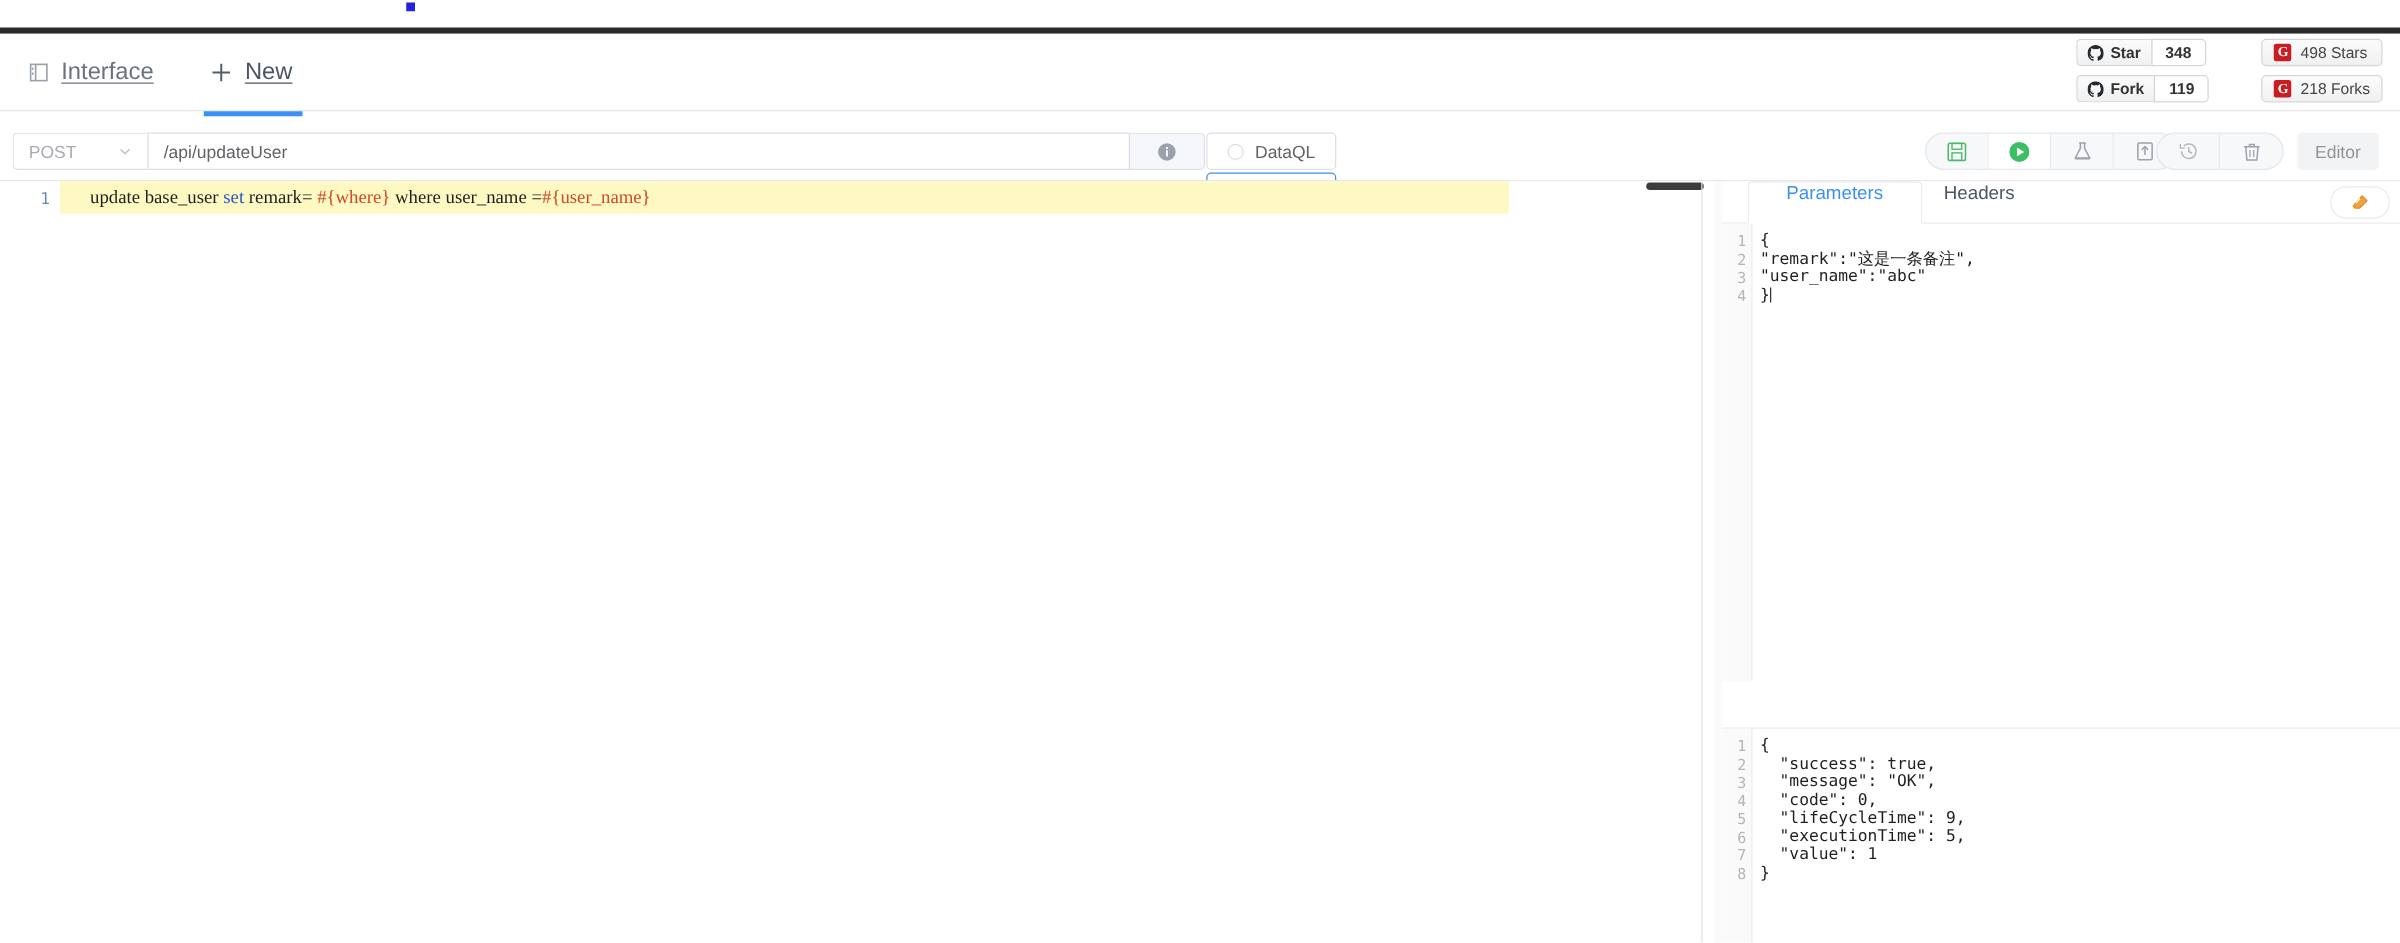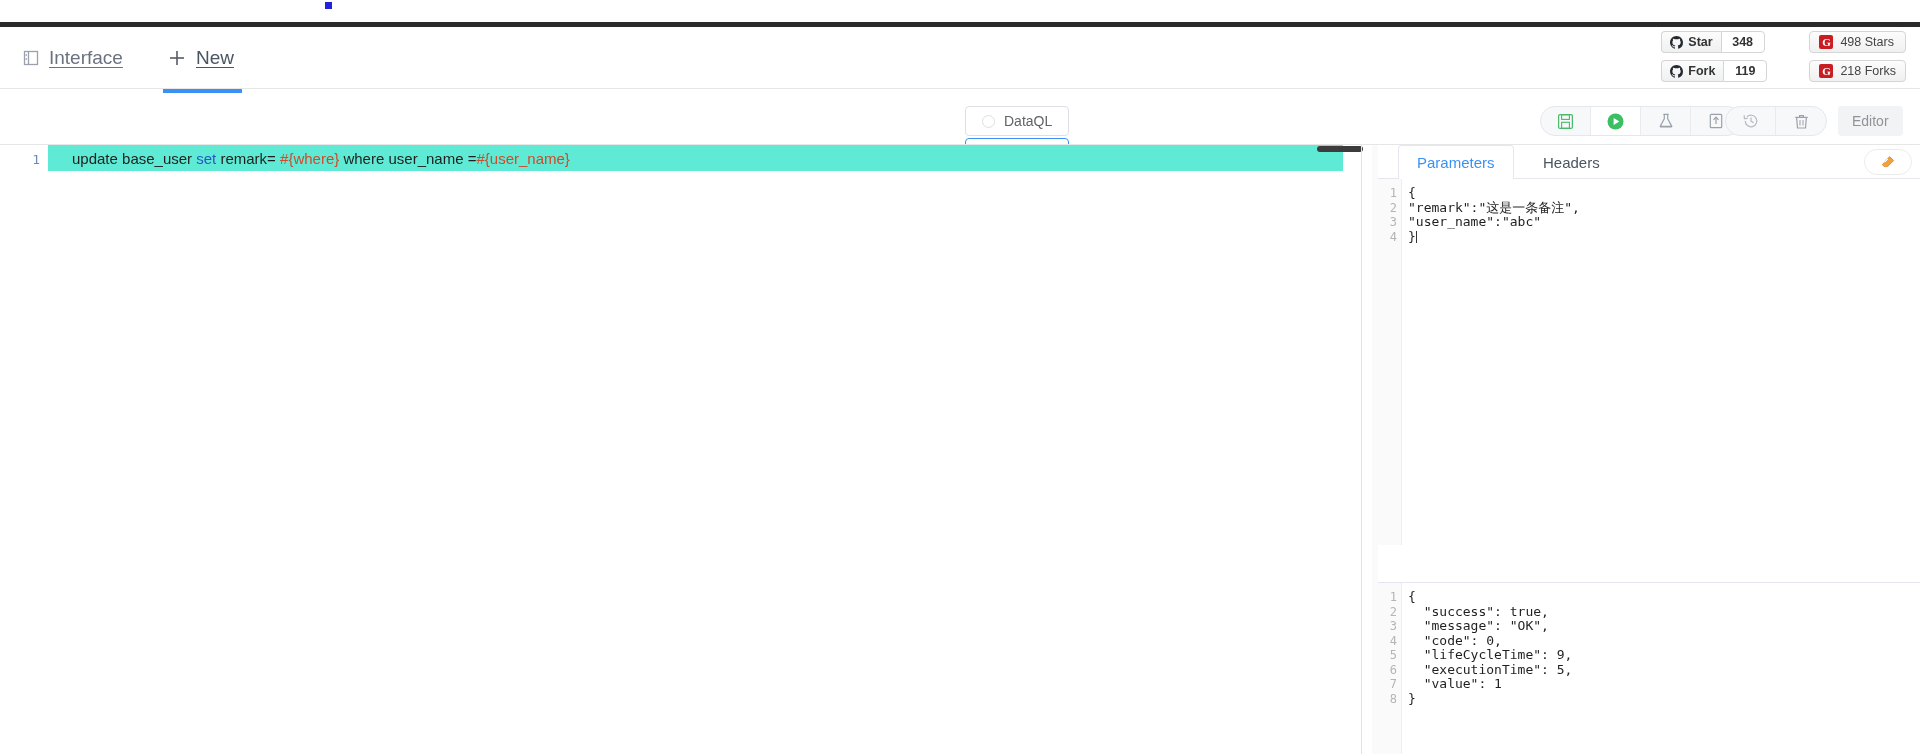--- a/index.html
+++ b/index.html
@@ -104,41 +104,41 @@
   }
 
   
   .editor { position:absolute; left:0; top:145px; width:1371px; height:609px; background:#fff; }
   .editor-gutter { position:absolute; left:0; top:0; width:48px; height:609px; background:#fff; }
   .gutter-num {
     position:absolute; left:0; top:7px; width:40px; text-align:right;
     font-family:"DejaVu Sans Mono", monospace; font-size:13px; color:#6b8ab5;
   }
   .code-line {
-    position:absolute; left:48px; top:0; width:1295px; height:26px;
-    background:#5eead4; display:flex; align-items:center;
+    position:absolute; left:48px; top:0; width:1159px; height:26px;
+    background:#fef9c3; display:flex; align-items:center;
     padding-left:24px;
-    font-family:Liberation Sans, sans-serif; font-size:15px; color:#1f1f1f;
+    font-family:Liberation Serif, serif; font-size:15px; color:#1f1f1f;
     white-space:pre;
   }
   .kw { color:#2b55c4; }
   .var { color:#d04a2b; }
   .editor-scroll-thumb { position:absolute; right:8px; top:1px; width:46px; height:6px; background:#3c3c3c; border-radius:3px; }
   .editor-vline { position:absolute; left:1361px; top:0; width:1px; height:609px; background:#e3e3e3; }
 
   
   .right-pane { position:absolute; left:1378px; top:145px; width:542px; height:609px; background:#fff; }
 
   .panel-params { position:absolute; left:0; top:0; width:542px; height:400px; }
   .panel-result { position:absolute; left:0; top:404px; width:542px; height:205px; }
 
   .tabstrip { position:absolute; left:0; top:0; width:542px; height:34px; border-bottom:1px solid #e4e7ed; }
   .tab {
-    position:absolute; top:0; height:34px; padding:0 18px;
-    display:flex; align-items:center; justify-content:center;
+    position:absolute; top:0; height:34px; padding:0 30px;
+    display:flex; justify-content:center;
     font-size:15px; color:#4b5563; cursor:pointer;
     border:1px solid transparent; border-bottom:none;
   }
   .tab.active {
     color:#3b90f5; background:#fff;
     border-color:#e4e7ed; border-radius:4px 4px 0 0;
     box-shadow: 0 1px 0 #fff;
   }
   .tab-underlay { position:absolute; left:0; top:33px; width:542px; height:1px; background:#e4e7ed; }
 
@@ -229,20 +229,42 @@
     </a>
     <a class="gitee-badge">
       <span class="gitee-g">G</span>
       <span>218 Forks</span>
     </a>
   </div>
 </div>
 
 <div class="toolbar">
 
+  <div class="url-group">
+    <div class="method-select">
+      <span>POST</span>
+      <span class="ico">
+        <svg width="12" height="12" viewBox="0 0 12 12">
+          <polyline points="2.5,4.5 6,8 9.5,4.5" fill="none" stroke="#c0c4cc" stroke-width="1.2"></polyline>
+        </svg>
+      </span>
+    </div>
+    <div class="path-input">
+      <span>/api/updateUser</span>
+    </div>
+    <div class="info-btn">
+      <span class="ico">
+        <svg width="15" height="15" viewBox="0 0 15 15">
+          <circle cx="7.5" cy="7.5" r="7" fill="#9aa1ab"></circle>
+          <rect x="6.8" y="6.2" width="1.5" height="5" fill="#fff"></rect>
+          <rect x="6.8" y="3.6" width="1.5" height="1.6" fill="#fff"></rect>
+        </svg>
+      </span>
+    </div>
+  </div>
 
   <div class="lang-group">
     <div class="lang-btn">
       <span class="radio"></span>
       <span>DataQL</span>
     </div>
     <div class="lang-btn selected">
       <span class="radio"></span>
       <span>SQL</span>
     </div>

